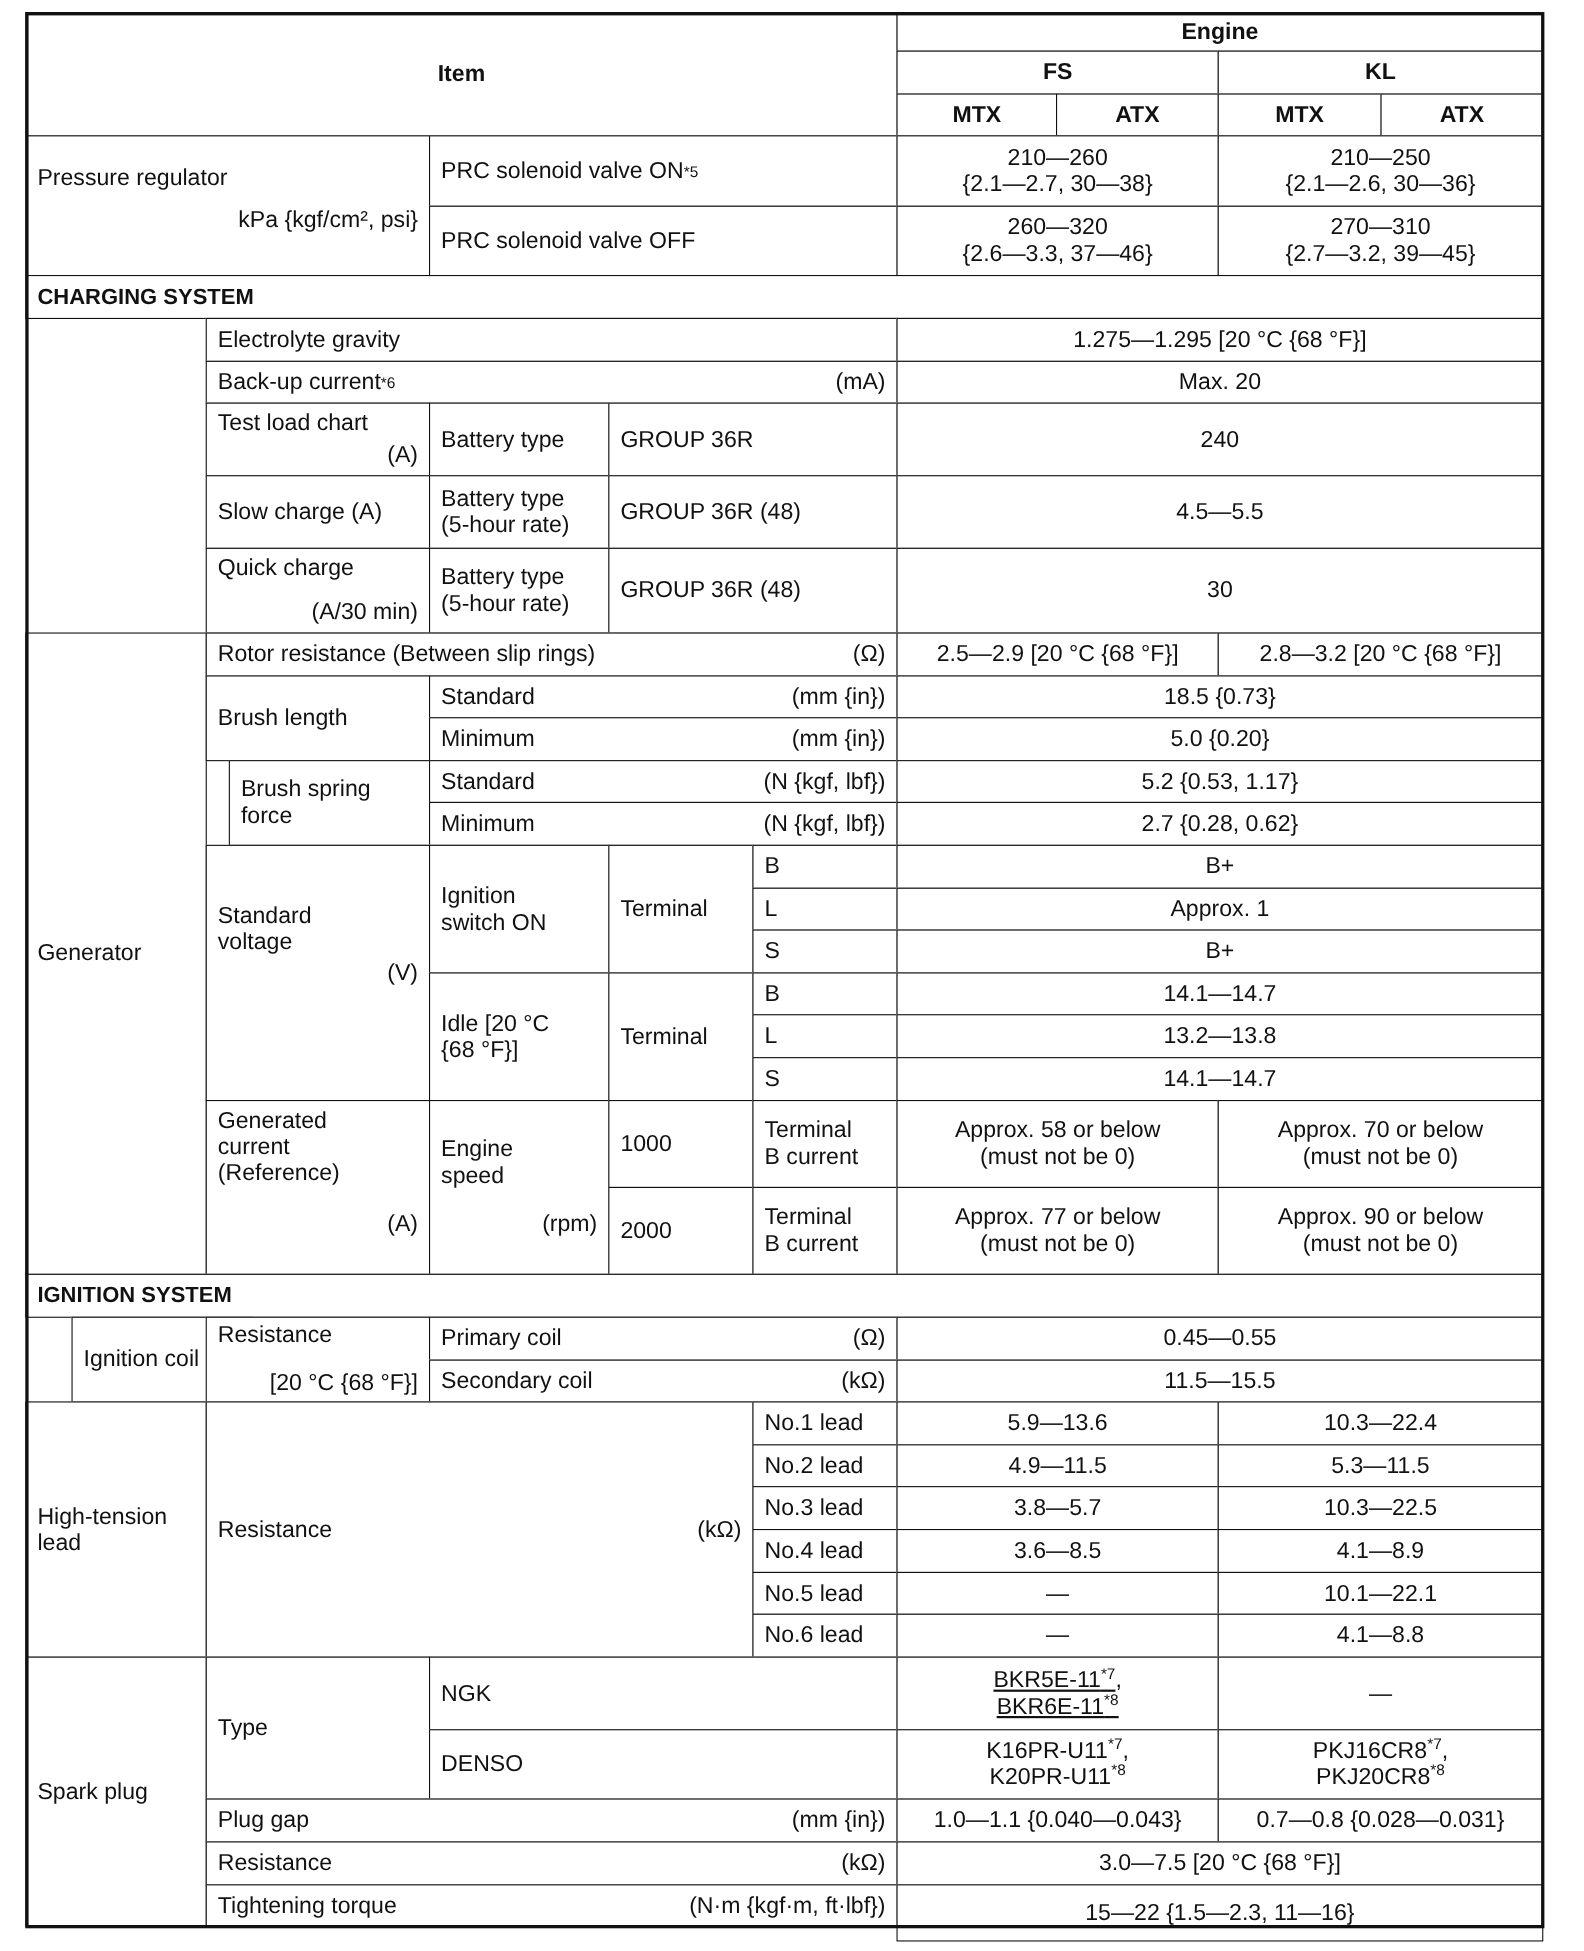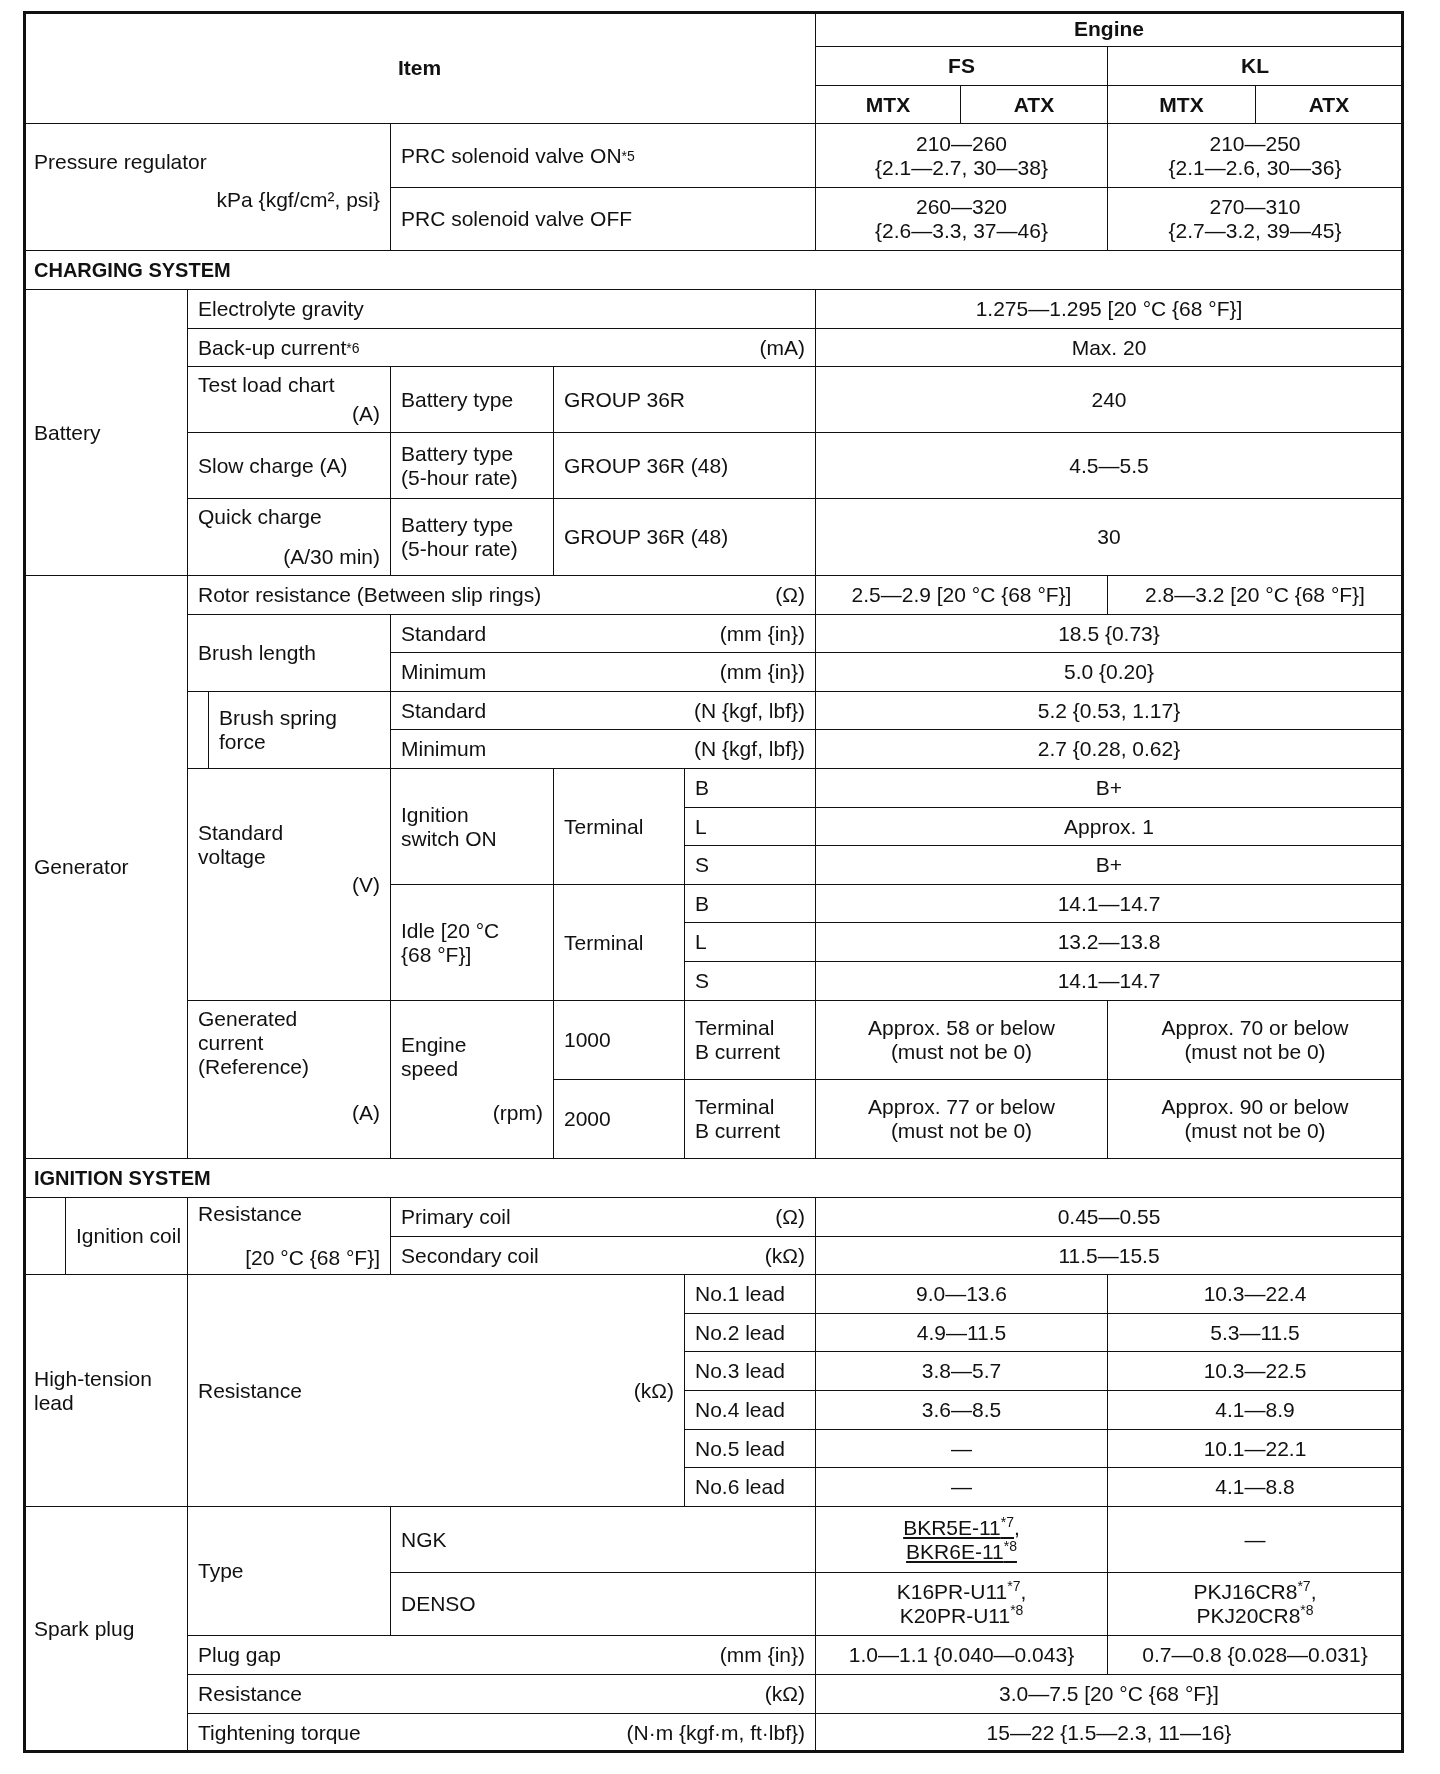--- a/index.html
+++ b/index.html
@@ -80,23 +80,20 @@
     </div>
     <div class="c ctr" style="left: 1108px; top: 188px; width: 296px; height: 64px;">
       <div class="stack">
         <span>270—310</span>
         <span>{2.7—3.2, 39—45}</span>
       </div>
     </div>
     <div class="c sec" style="left: 24px; top: 251px; width: 1380px; height: 40px;">
       <span>CHARGING SYSTEM</span>
     </div>
-    <div class="c" style="left: 24px; top: 290px; width: 165px; height: 287px;">
-      <span>Battery</span>
-    </div>
     <div class="c" style="left: 188px; top: 290px; width: 629px; height: 40px;">
       <span>Electrolyte gravity</span>
     </div>
     <div class="c ctr" style="left: 816px; top: 290px; width: 588px; height: 40px;">
       <span>1.275—1.295 [20 °C {68 °F}]</span>
     </div>
     <div class="c" style="left: 188px; top: 329px; width: 629px; height: 39px;">
       <span>Back-up current</span>
       <sup>*6</sup>
       <span class="unit mid">(mA)</span>
@@ -347,21 +344,21 @@
       </div>
     </div>
     <div class="c" style="left: 188px; top: 1275px; width: 498px; height: 233px;">
       <span>Resistance</span>
       <span class="unit mid">(kΩ)</span>
     </div>
     <div class="c" style="left: 685px; top: 1275px; width: 132px; height: 40px;">
       <span>No.1 lead</span>
     </div>
     <div class="c ctr" style="left: 816px; top: 1275px; width: 293px; height: 40px;">
-      <span>9.0—13.6</span>
+      <span>5.9—13.6</span>
     </div>
     <div class="c ctr" style="left: 1108px; top: 1275px; width: 296px; height: 40px;">
       <span>10.3—22.4</span>
     </div>
     <div class="c" style="left: 685px; top: 1314px; width: 132px; height: 39px;">
       <span>No.2 lead</span>
     </div>
     <div class="c ctr" style="left: 816px; top: 1314px; width: 293px; height: 39px;">
       <span>4.9—11.5</span>
     </div>
@@ -451,17 +448,17 @@
       <span>Resistance</span>
       <span class="unit mid">(kΩ)</span>
     </div>
     <div class="c ctr" style="left: 816px; top: 1675px; width: 588px; height: 40px;">
       <span>3.0—7.5 [20 °C {68 °F}]</span>
     </div>
     <div class="c" style="left: 188px; top: 1714px; width: 629px; height: 39px;">
       <span>Tightening torque</span>
       <span class="unit mid">(N·m {kgf·m, ft·lbf})</span>
     </div>
-    <div class="c ctr" style="left: 816px; top: 1714px; width: 588px; height: 39px;">
+    <div class="c ctr" style="left: 816px; top: 1714px; width: 588px; height: 52px;">
       <span>15—22 {1.5—2.3, 11—16}</span>
     </div>
   </div>
 <div class="outer"></div>
 
 </body></html>

